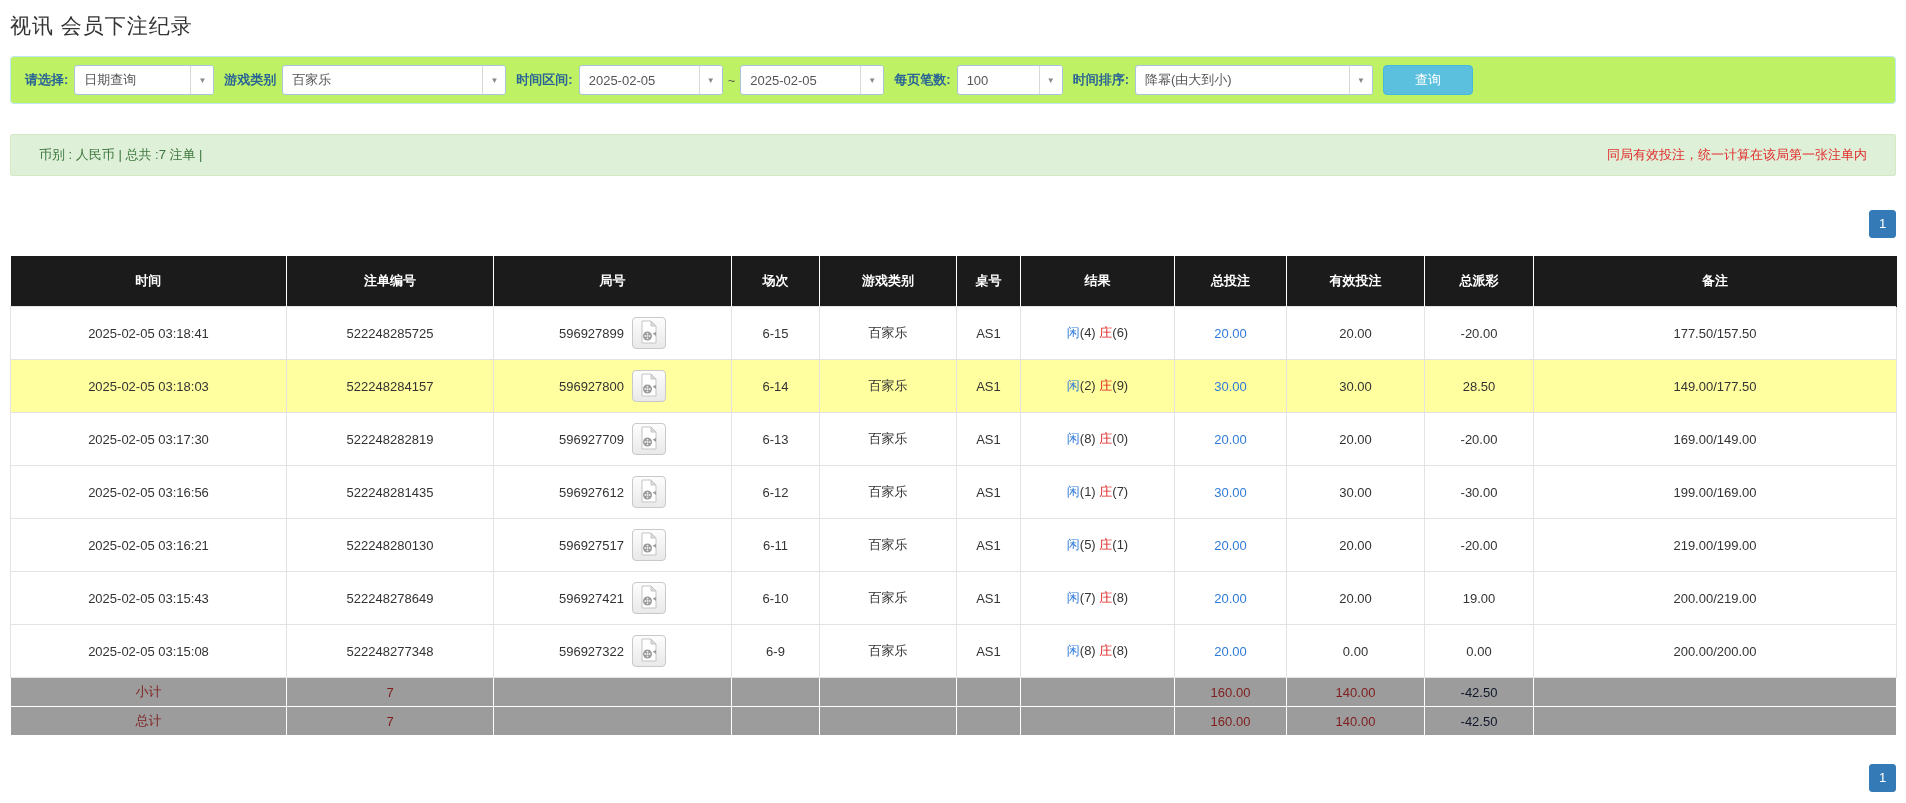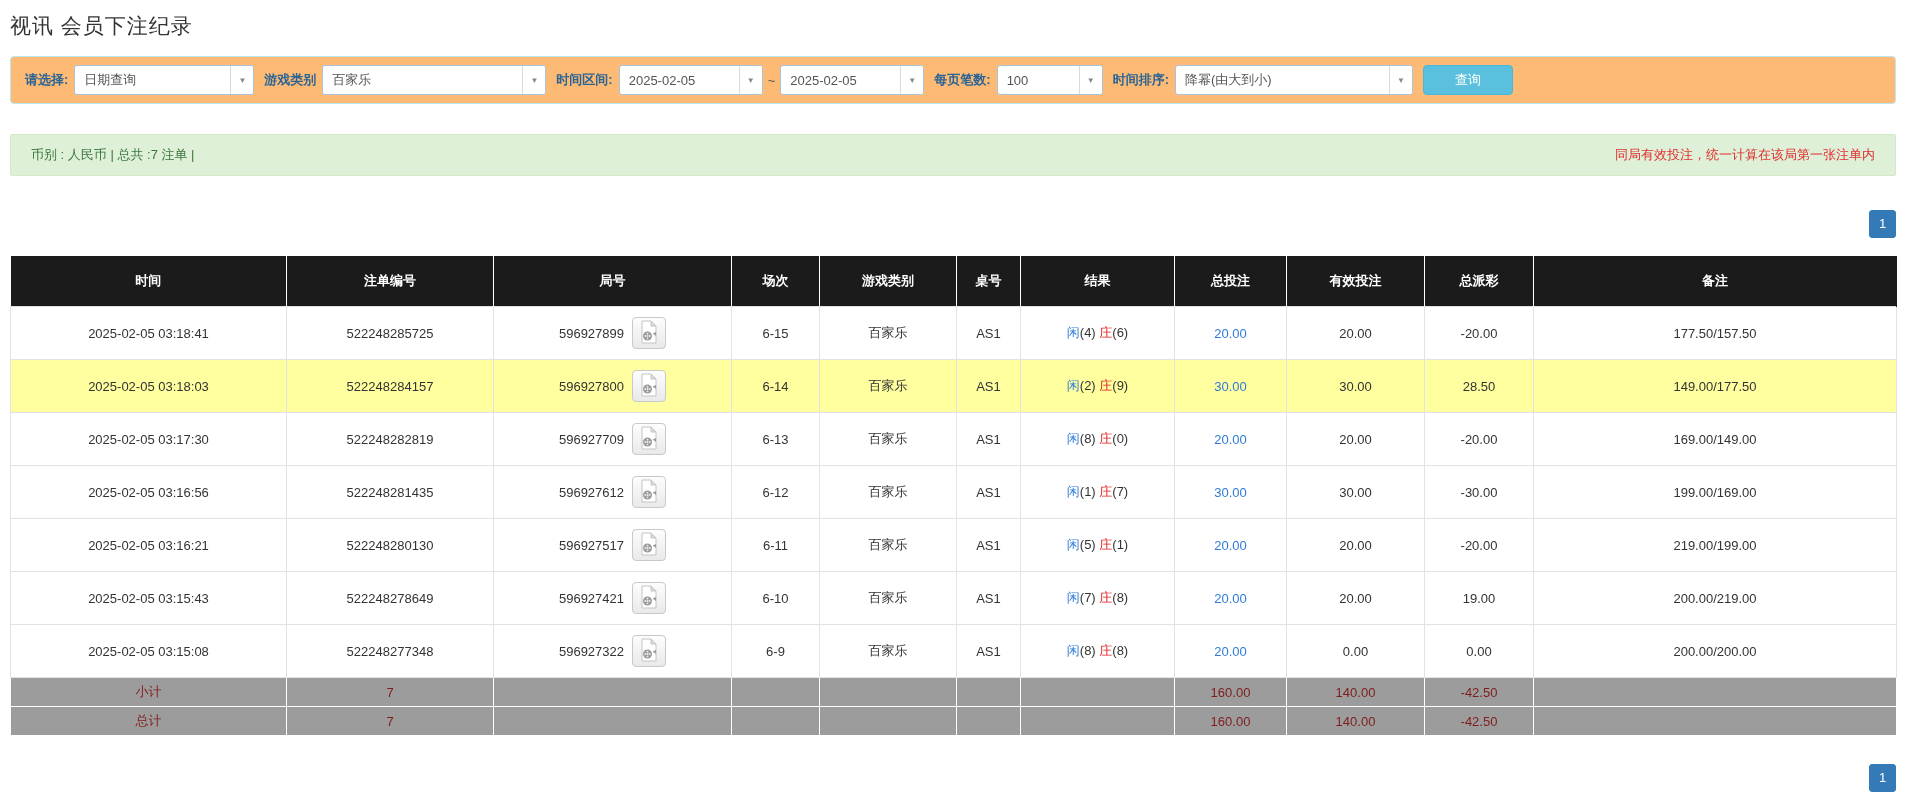--- a/index.html
+++ b/index.html
@@ -13,21 +13,21 @@
   .page { width:1886px; }
 
   h1.page-title {
     font-size:21px; font-weight:400; color:#333;
     margin:6px 0 16px 0; letter-spacing:1px;
   }
 
   
   .filter-panel {
     display:flex; align-items:center;
-    background:#fdba74; border:1px solid #bce8f1; border-radius:4px;
+    background:#bef264; border:1px solid #bce8f1; border-radius:4px;
     padding:8px 10px; height:48px;
   }
   .f-label {
     color:#2a6496; font-weight:bold; font-size:13px;
     margin:0 6px 0 10px; white-space:nowrap;
   }
   .f-label:first-child { margin-left:4px; }
   .tilde { color:#555; font-size:13px; margin:0 5px; }
   .combo {
     display:inline-flex; align-items:stretch;
@@ -35,35 +35,35 @@
     height:30px; overflow:hidden; cursor:pointer;
   }
   .combo-text {
     flex:1; display:flex; align-items:center;
     padding:0 9px; font-size:13px; color:#555; white-space:nowrap;
   }
   .combo-caret {
     width:23px; display:flex; align-items:center; justify-content:center;
     border-left:1px solid #d9d9d9; color:#8a8a8a; font-size:8px; background:#fff;
   }
-  .w-select{width:180px} .w-game{width:224px} .w-date{width:144px}
+  .w-select{width:140px} .w-game{width:224px} .w-date{width:144px}
   .w-pp{width:106px} .w-sort{width:238px}
   .btn-search {
     margin-left:10px; height:30px; padding:0 31px;
     background:#5bc0de; border:1px solid #46b8da; border-radius:4px;
     color:#fff; font-size:13px; cursor:pointer;
     font-family:inherit;
   }
 
   
   .info-bar {
     margin-top:30px;
     display:flex; justify-content:space-between; align-items:center;
     background:#dff0d8; border:1px solid #d6e9c6; border-radius:2px;
-    padding:11px 20px; font-size:13px;
+    padding:11px 28px; font-size:13px;
   }
   .info-left  { color:#3c763d; }
   .info-right { color:#e12e2e; }
 
   
   .pager { text-align:right; margin:34px 0 18px 0; }
   .pager.bottom { margin:28px 0 0 0; }
   .page-btn {
     display:inline-block; min-width:27px; height:28px; line-height:26px;
     background:#337ab7; border:1px solid #337ab7; border-radius:3px;
@@ -91,21 +91,21 @@
   .video-btn {
     display:inline-flex; align-items:center; justify-content:center;
     width:34px; height:32px; margin-left:8px; vertical-align:middle;
     background:linear-gradient(#fdfdfd,#e9e9e9);
     border:1px solid #c9c9c9; border-radius:4px; cursor:pointer; padding:0;
   }
   tr.sum-row td {
     background:#9c9c9c; color:#7f1d1d; height:29px; font-size:13px;
     border:1px solid #fff;
   }
-  tr.sum-row td.neg { color:#7f1d1d; }
+  tr.sum-row td.neg { color:#0f172a; }
 </style>
 </head>
 <body>
 
 <div class="page">
 
   <h1 class="page-title">视讯 会员下注纪录</h1>
 
   <div class="filter-panel">
     <span class="f-label">请选择:</span>

